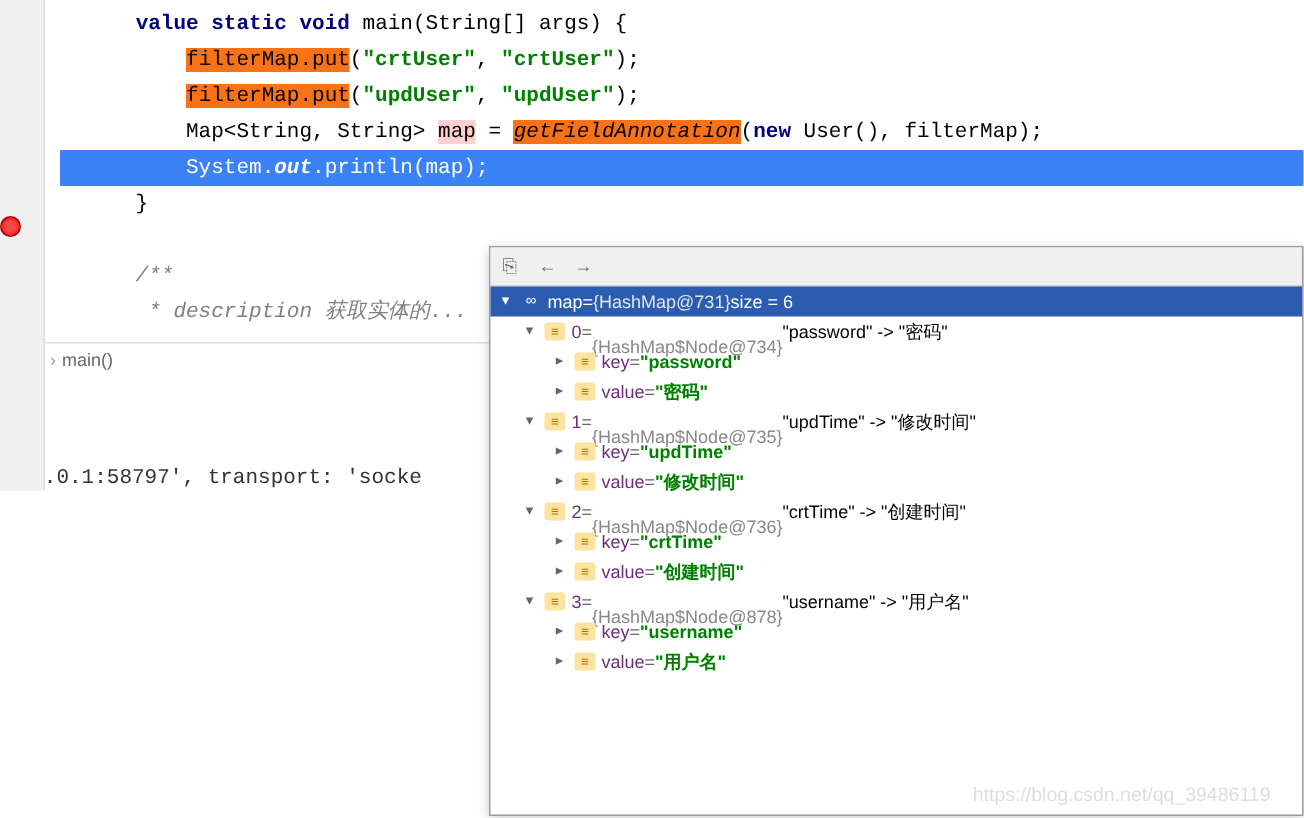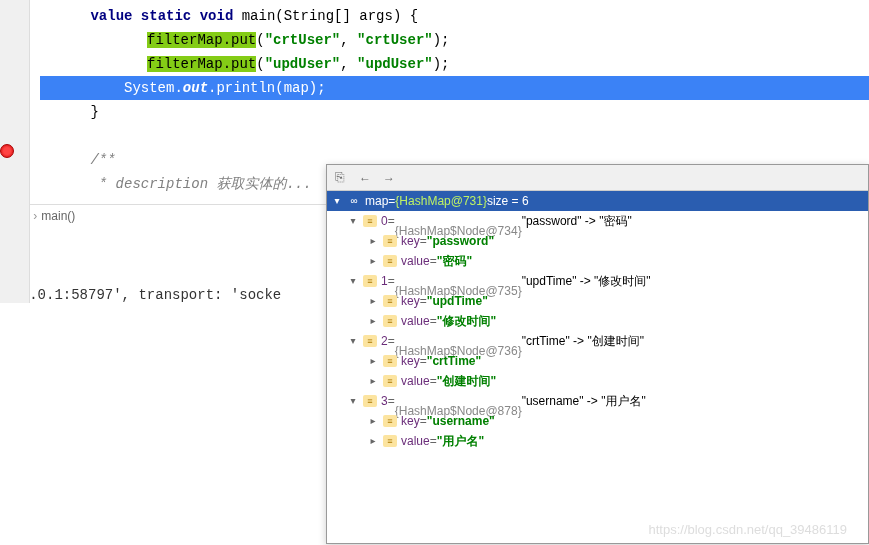--- a/index.html
+++ b/index.html
@@ -32,21 +32,21 @@
     .code-line {
       height: 24px;
       line-height: 24px;
       white-space: pre;
     }
     .kw { color: #000080; font-weight: bold; }
     .str { color: #008000; font-weight: bold; }
     .func-italic { color: #000000; font-style: italic; }
     .field-italic { font-style: italic; font-weight: bold; }
     .comment { color: #808080; font-style: italic; }
-    .hl-yellow { background: #84cc16; margin-left: 23px; }
+    .hl-yellow { background: #f97316; }
     .hl-pink { background: #ffd0d0; }
     .line-selected {
       background: #3b82f6;
       color: #ffffff;
     }
     .line-selected .kw, .line-selected .method, .line-selected .field-italic {
       color: #ffffff;
     }
     .breadcrumb {
       border-top: 1px solid #ddd;
@@ -166,20 +166,21 @@
 <body>
 
 <div class="editor-area">
   <div class="gutter">
     <div class="red-marker"></div>
   </div>
   <div class="code-lines">
     <div class="code-line"><span>      </span><span class="kw">value</span> <span class="kw">static</span> <span class="kw">void</span><span> main(String[] args) {</span></div>
     <div class="code-line"><span>          </span><span class="hl-yellow">filterMap.put</span><span>(</span><span class="str">"crtUser"</span><span>, </span><span class="str">"crtUser"</span><span>);</span></div>
     <div class="code-line"><span>          </span><span class="hl-yellow">filterMap.put</span><span>(</span><span class="str">"updUser"</span><span>, </span><span class="str">"updUser"</span><span>);</span></div>
+    <div class="code-line"><span>          Map&lt;String, String&gt; </span><span class="hl-pink">map</span><span> = </span><span class="hl-yellow func-italic">getFieldAnnotation</span><span>(</span><span class="kw">new</span><span> User(), filterMap);</span></div>
     <div class="code-line line-selected"><span>          System.</span><span class="field-italic">out</span><span>.println(map);</span></div>
     <div class="code-line">      }</div>
     <div class="code-line"></div>
     <div class="code-line comment">      /**</div>
     <div class="code-line comment">       * description 获取实体的...</div>
   </div>
   <div class="breadcrumb">
     <span>test</span><span class="bc-sep">›</span><span>main()</span>
   </div>
   <div class="console-line">7.0.0.1:58797', transport: 'socke</div>
@@ -191,21 +192,21 @@
   <div class="popup-toolbar">
     <span class="toolbar-icon">⎘</span>
     <span class="toolbar-icon">←</span>
     <span class="toolbar-icon">→</span>
   </div>
   <div class="tree-root-row">
     <span class="expand-arrow down" style="color:#fff"></span>
     <span class="node-icon icon-infinity" style="color:#fff">∞</span>
     <span class="var-name-white">map</span>
     <span style="color:#fff"> = </span>
-    <span style="color:#bef264">{HashMap@731}</span>
+    <span style="color:#e5e5e5">{HashMap@731}</span>
     <span style="color:#fff">  size = 6</span>
   </div>
   <div id="tree-body">
       <div class="tree-row indent-1">
         <span class="expand-arrow down"></span>
         <span class="node-icon icon-field">≡</span>
         <span class="var-name">0</span>
         <span class="var-eq"> = </span>
         <span class="var-type">{HashMap$Node@734}</span> 
         <span class="var-val">"password" -&gt; "密码"</span>

